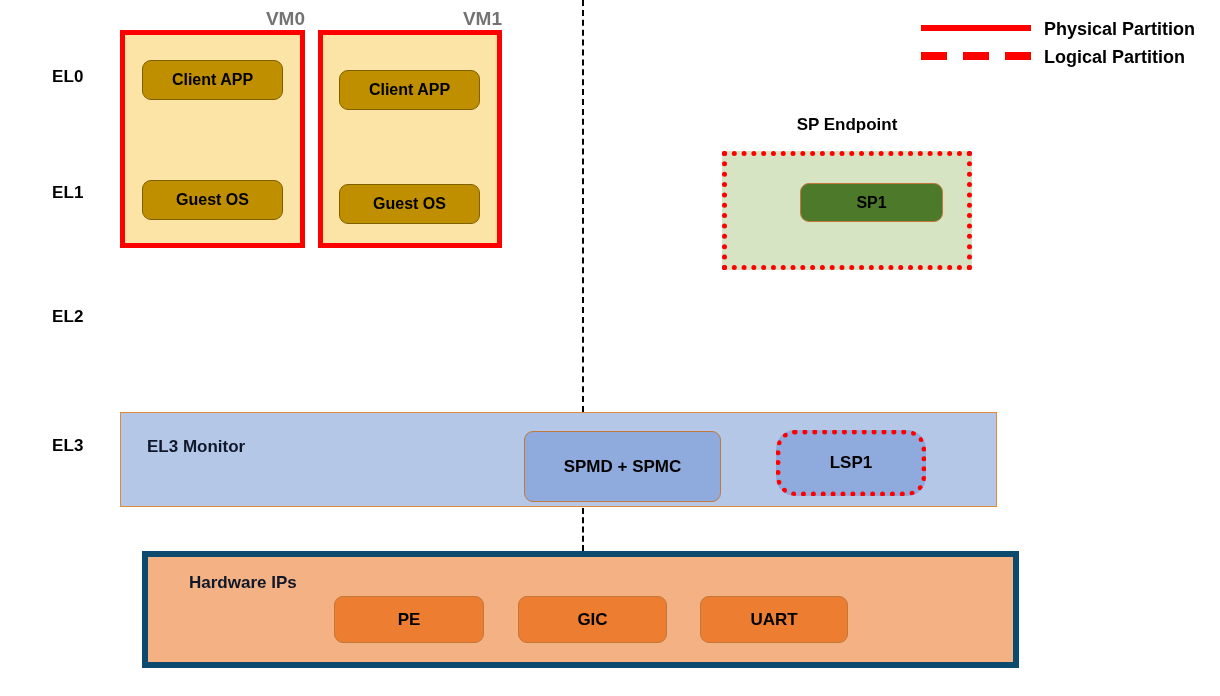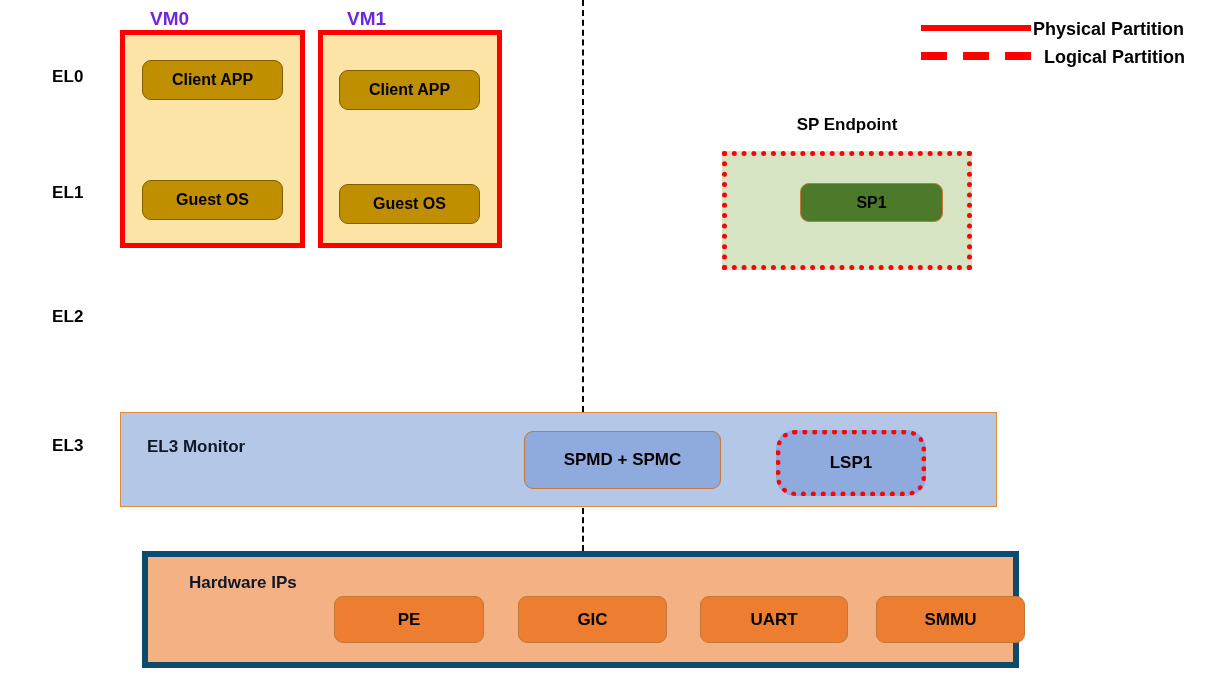--- a/index.html
+++ b/index.html
@@ -22,22 +22,22 @@
   
   .el-label {
     font-size: 17px;
     font-weight: bold;
     color: #000000;
     letter-spacing: .2px;
   }
   .vm-label {
     font-size: 19px;
     font-weight: bold;
-    color: #6d28d9;
-    text-align: left;
+    color: #737373;
+    text-align: right;
   }
   .panel-title {
     font-size: 17px;
     font-weight: bold;
     color: #0f172a;
   }
   .sp-endpoint-title {
     font-size: 17px;
     font-weight: bold;
     color: #000000;
@@ -138,21 +138,21 @@
     );
   }
 </style>
 </head>
 <body>
 
 <div id="diagram">
 
   <div class="abs" style="left:921px; top:14px; width:290px; height:62px;">
     <div class="abs legend-solid" style="left:0px; top:11px; width:110px;"></div>
-    <div class="abs legend-text" style="left:112px; top:5px;">Physical Partition</div>
+    <div class="abs legend-text" style="left:123px; top:5px;">Physical Partition</div>
 
     <div class="abs legend-dashed" style="left:0px; top:38px; width:110px;"></div>
     <div class="abs legend-text" style="left:123px; top:33px;">Logical Partition</div>
   </div>
 
   <div class="abs el-label" style="left:52px; top:67px;">EL0</div>
   <div class="abs el-label" style="left:52px; top:183px;">EL1</div>
   <div class="abs el-label" style="left:52px; top:307px;text-align:center;">EL2</div>
   <div class="abs el-label" style="left:52px; top:436px;">EL3</div>
 
@@ -179,40 +179,37 @@
   <div class="abs sp-endpoint-title" style="left:722px; top:115px;">SP Endpoint</div>
   <div class="abs sp-partition" style="left:722px; top:151px; width:250px; height:119px;">
     <div class="abs box green-box" style="left:73px; top:27px; width:143px; height:39px;">
       <span>SP1</span>
     </div>
   </div>
 
 
   <div class="abs el3-panel" style="left:120px; top:412px; width:877px; height:95px;">
     <div class="abs panel-title" style="left:26px; top:24px;">EL3 Monitor</div>
-    <div class="abs box blue-box" style="left:403px; top:18px; width:197px; height:58px; font-size:17px;">
+    <div class="abs box blue-box" style="left:403px; top:18px; width:197px; height:71px; font-size:17px;">
       <span>SPMD + SPMC</span>
     </div>
     <div class="abs box logical-box" style="left:655px; top:17px; width:150px; height:66px; font-size:17px;border-radius:19px;">
       <span>LSP1</span>
     </div>
   </div>
 
   <div class="abs hw-panel" style="left:120px; top:551px; width:877px; height:117px;">
     <div class="abs panel-title" style="left:41px; top:16px;">Hardware IPs</div>
     <div class="abs box orange-box" style="left:186px; top:39px; width:150px; height:47px; font-size:17px;">
       <span>PE</span>
     </div>
     <div class="abs box orange-box" style="left:552px; top:39px; width:148px; height:47px; font-size:17px;">
       <span>UART</span>
     </div>
     <div class="abs box orange-box" style="left:370px; top:39px; width:149px; height:47px; font-size:17px;">
       <span>GIC</span>
     </div>
-    <div class="abs box orange-box" style="left:728px; top:39px; width:149px; height:47px; font-size:17px;">
-      <span>SMMU</span>
-    </div>
   </div>
 
   <div class="abs divider" style="left:582px; top:0px; height:412px;"></div>
   <div class="abs divider" style="left:582px; top:508px; height:43px;"></div>
 
 </div>
 
 </body></html>

